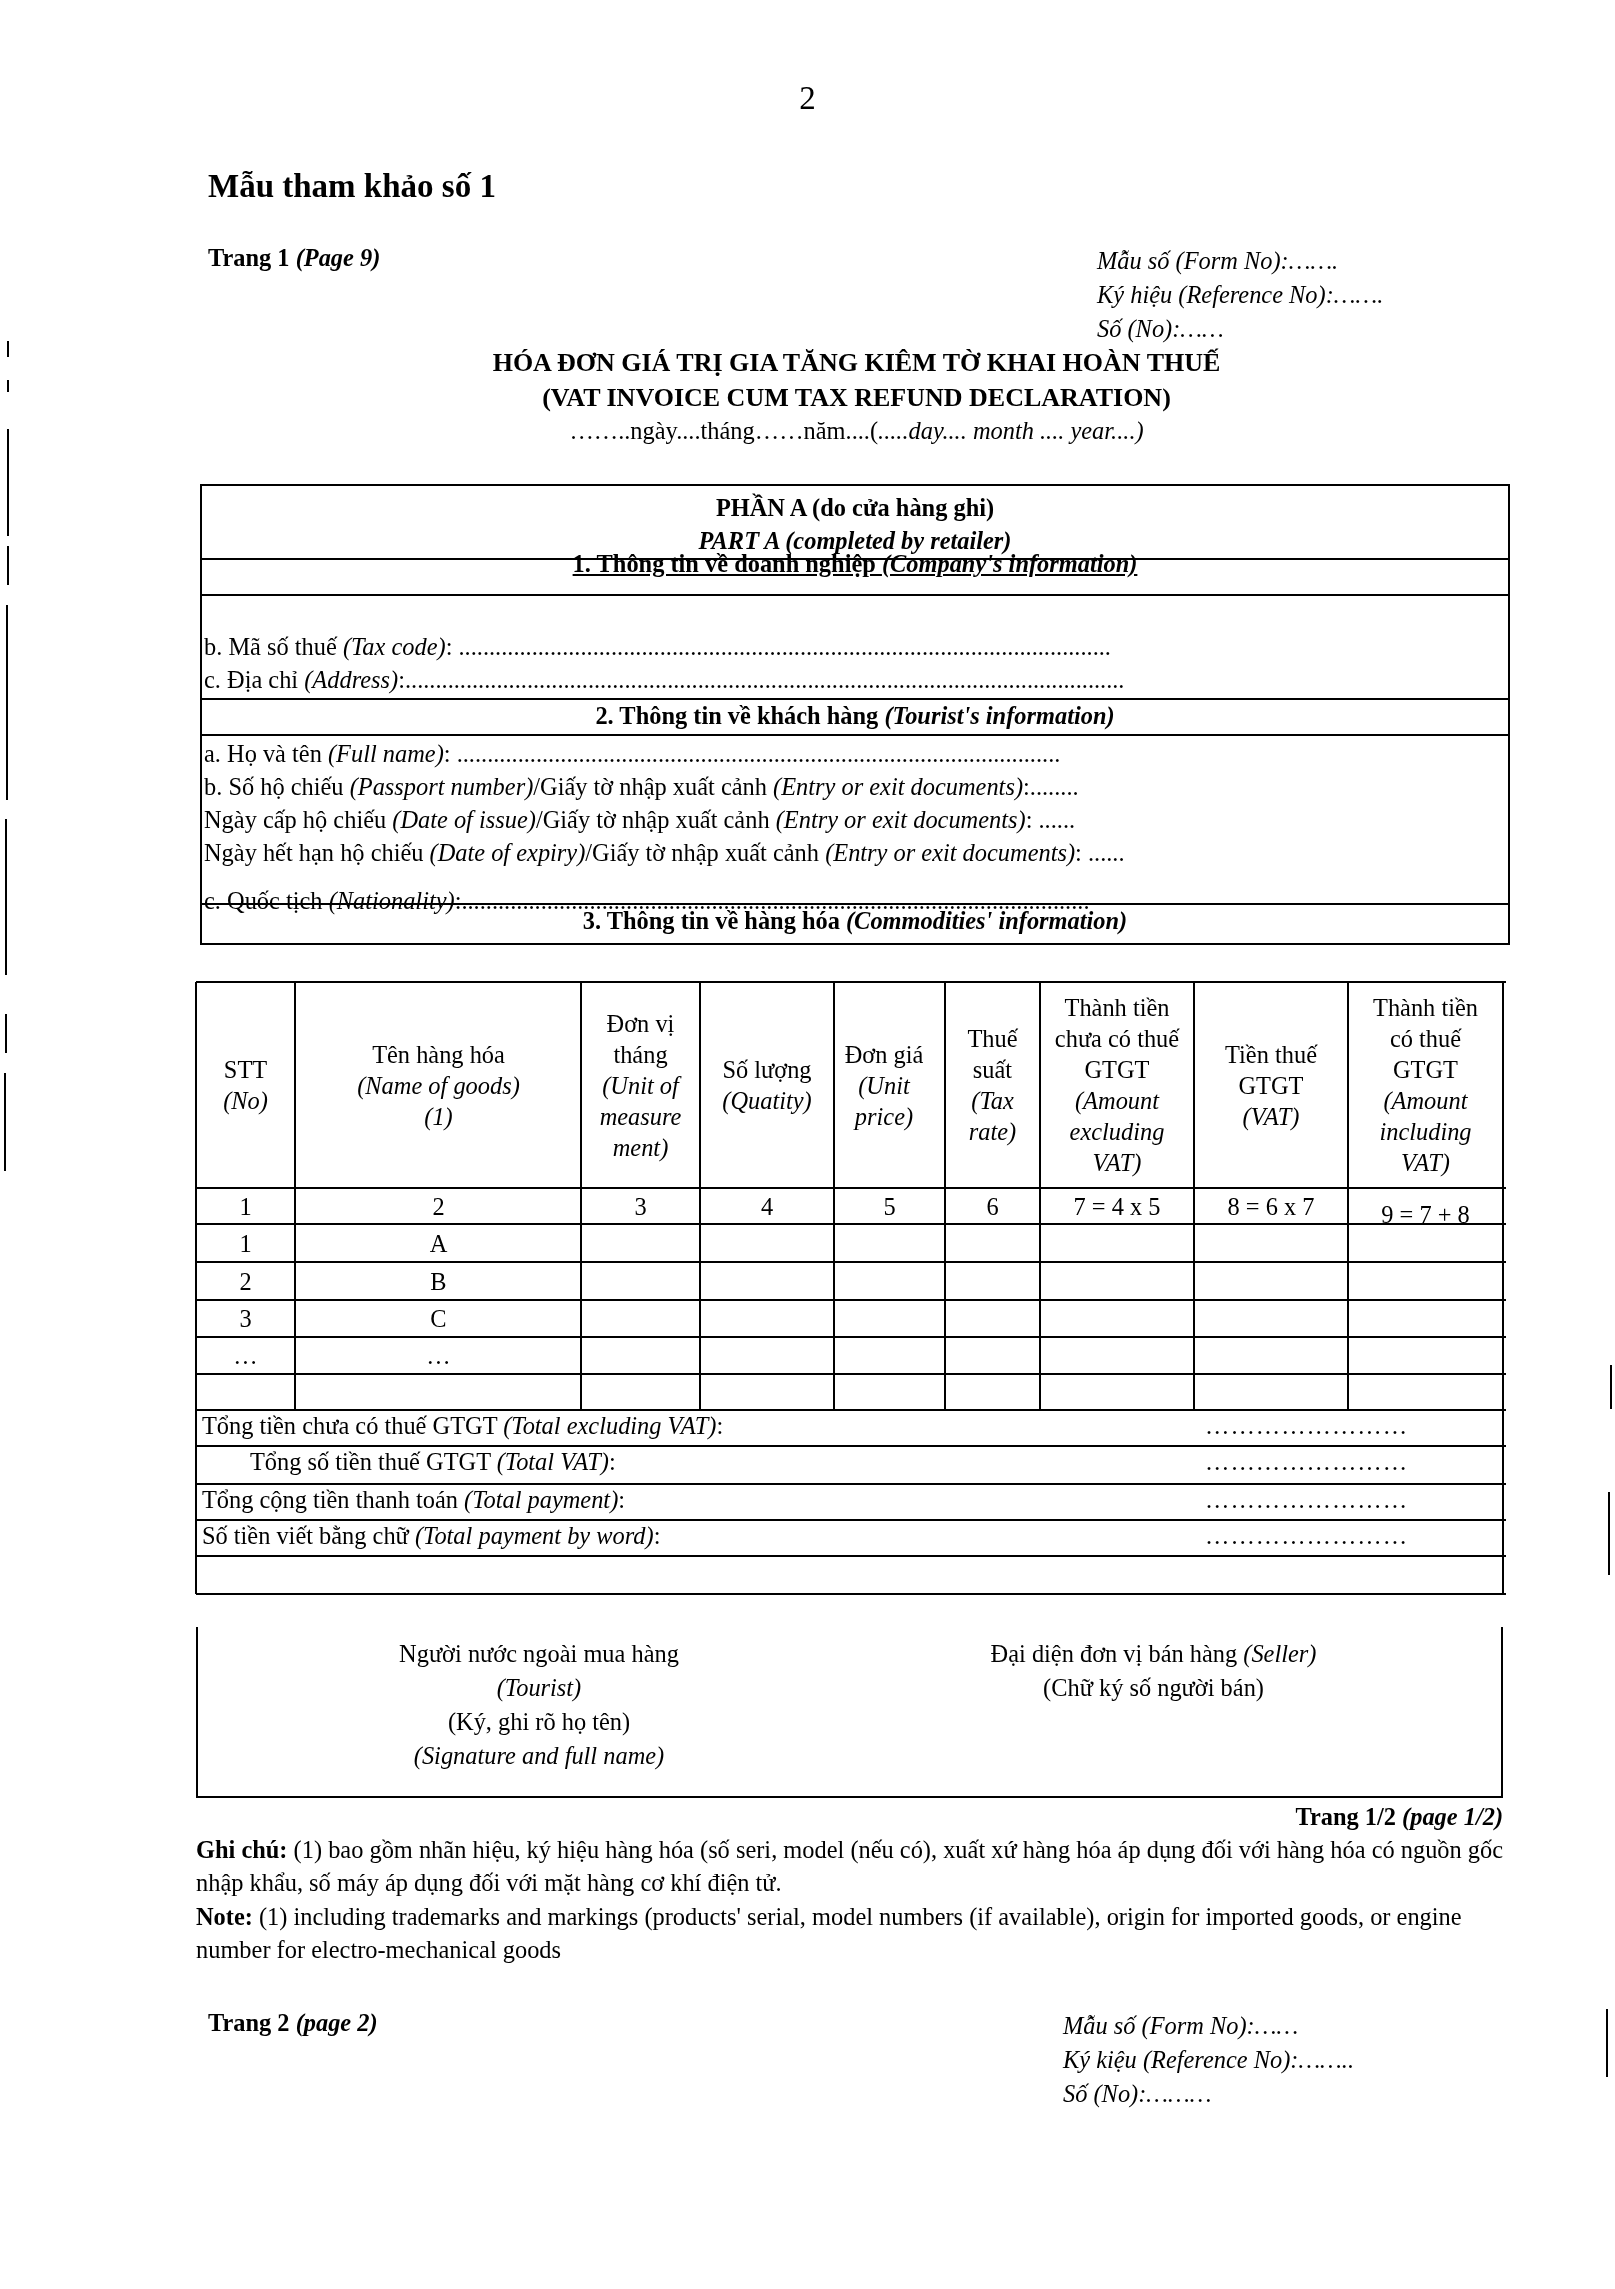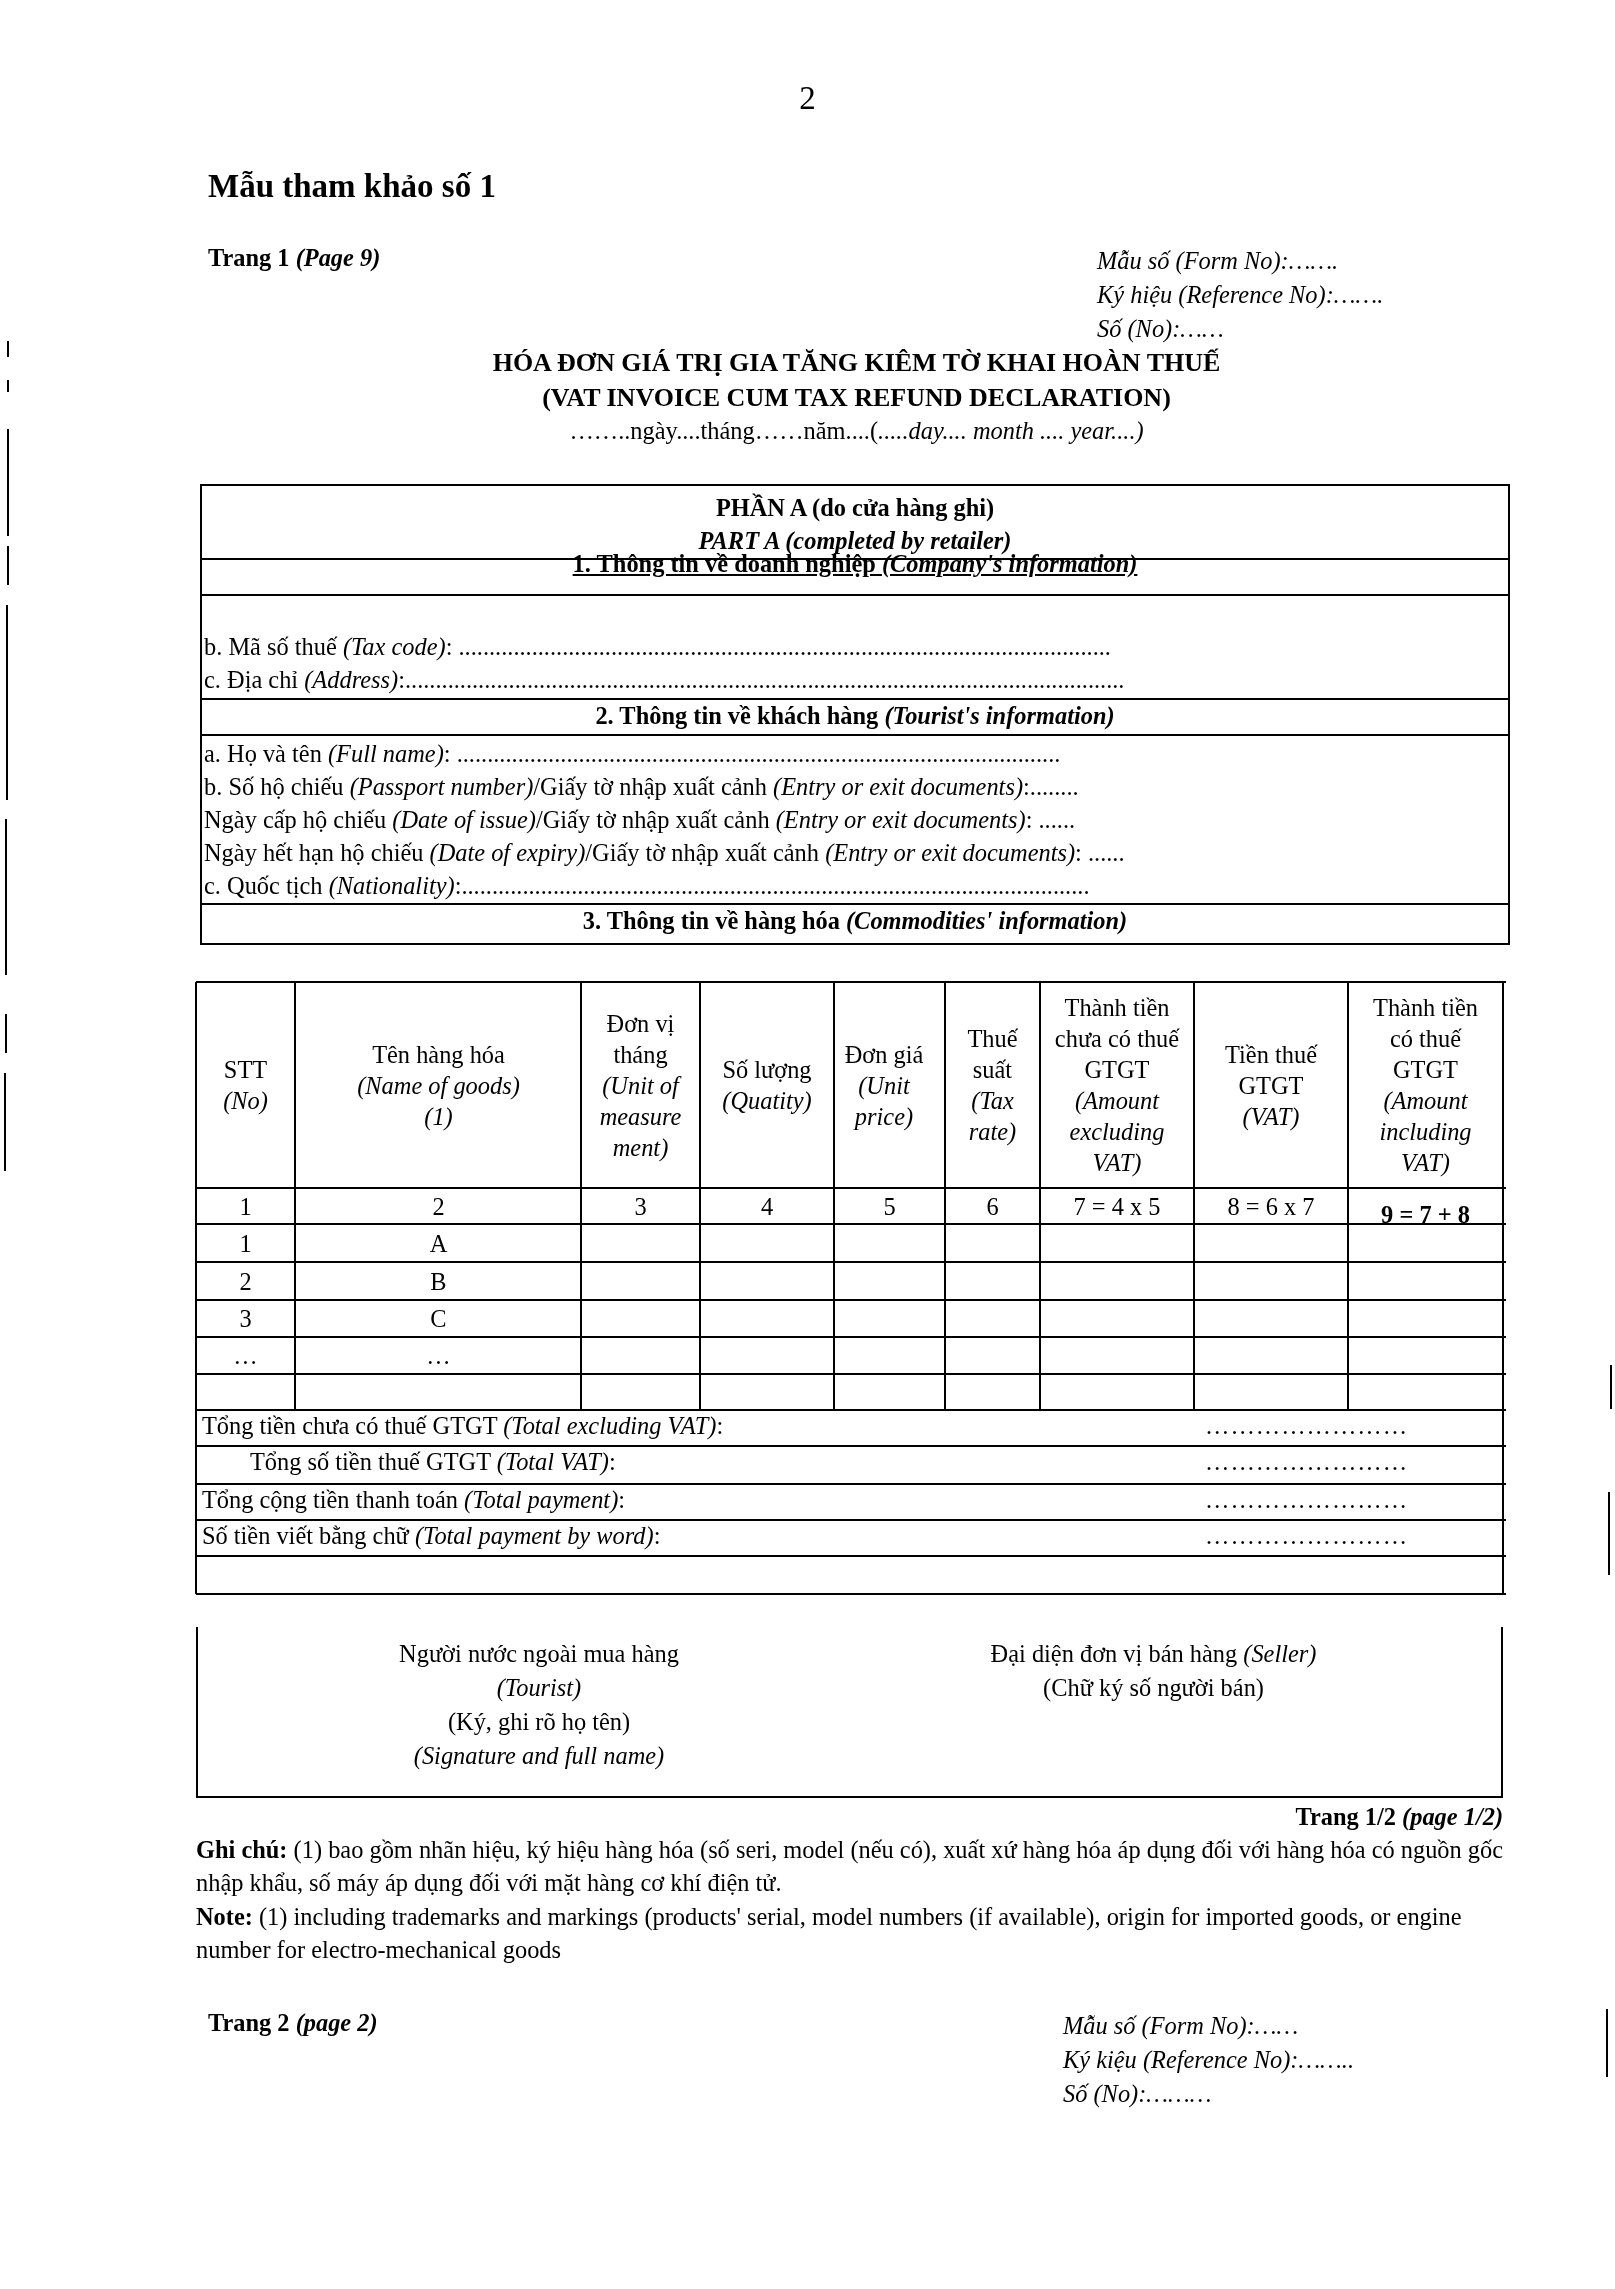--- a/index.html
+++ b/index.html
@@ -88,21 +88,21 @@
   </div>
   <div class="row line" style="top:284px;">
     <span>b. Số hộ chiếu </span><span class="i">(Passport number)</span><span>/Giấy tờ nhập xuất cảnh </span><span class="i">(Entry or exit documents)</span><span>:........</span>
   </div>
   <div class="row line" style="top:317px;">
     <span>Ngày cấp hộ chiếu </span><span class="i">(Date of issue)</span><span>/Giấy tờ nhập xuất cảnh </span><span class="i">(Entry or exit documents)</span><span>: ......</span>
   </div>
   <div class="row line" style="top:350px;">
     <span>Ngày hết hạn hộ chiếu </span><span class="i">(Date of expiry)</span><span>/Giấy tờ nhập xuất cảnh </span><span class="i">(Entry or exit documents)</span><span>: ......</span>
   </div>
-  <div class="row line" style="top:383px;">
+  <div class="row line" style="top:398px;">
     <span>c. Quốc tịch </span><span class="i">(Nationality)</span><span>:.......................................................................................................</span>
   </div>
   <div class="hline" style="top:417px;"></div>
 
   <div class="row center" style="top:421px;">
     <span class="b">3. Thông tin về hàng hóa </span><span class="b i">(Commodities' information)</span>
   </div>
 </div>
 
 <div class="goods" id="goods">
@@ -201,21 +201,21 @@
       </div>
     </div>
     <div class="cell" style="left: 0px; top: 206px; width: 99px; height: 36px;">1</div>
     <div class="cell" style="left: 99px; top: 206px; width: 287px; height: 36px;">2</div>
     <div class="cell" style="left: 385px; top: 206px; width: 119px; height: 36px;">3</div>
     <div class="cell" style="left: 504px; top: 206px; width: 134px; height: 36px;">4</div>
     <div class="cell" style="left: 638px; top: 206px; width: 111px; height: 36px;">5</div>
     <div class="cell" style="left: 749px; top: 206px; width: 95px; height: 36px;">6</div>
     <div class="cell" style="left: 844px; top: 206px; width: 154px; height: 36px;">7 = 4 x 5</div>
     <div class="cell" style="left: 998px; top: 206px; width: 154px; height: 36px;">8 = 6 x 7</div>
-    <div class="cell" style="left: 1152px; top: 206px; width: 155px; height: 52px; font-weight: bold;">9 = 7 + 8</div>
+    <div class="cell" style="left: 1152px; top: 206px; width: 155px; height: 52px;">9 = 7 + 8</div>
     <div class="cell" style="left: 0px; top: 242px; width: 99px; height: 38px;">1</div>
     <div class="cell" style="left: 99px; top: 242px; width: 287px; height: 38px;">A</div>
     <div class="cell" style="left: 385px; top: 242px; width: 119px; height: 38px;"></div>
     <div class="cell" style="left: 504px; top: 242px; width: 134px; height: 38px;"></div>
     <div class="cell" style="left: 638px; top: 242px; width: 111px; height: 38px;"></div>
     <div class="cell" style="left: 749px; top: 242px; width: 95px; height: 38px;"></div>
     <div class="cell" style="left: 844px; top: 242px; width: 154px; height: 38px;"></div>
     <div class="cell" style="left: 998px; top: 242px; width: 154px; height: 38px;"></div>
     <div class="cell" style="left: 1152px; top: 242px; width: 155px; height: 38px;"></div>
     <div class="cell" style="left: 0px; top: 280px; width: 99px; height: 38px;">2</div>

